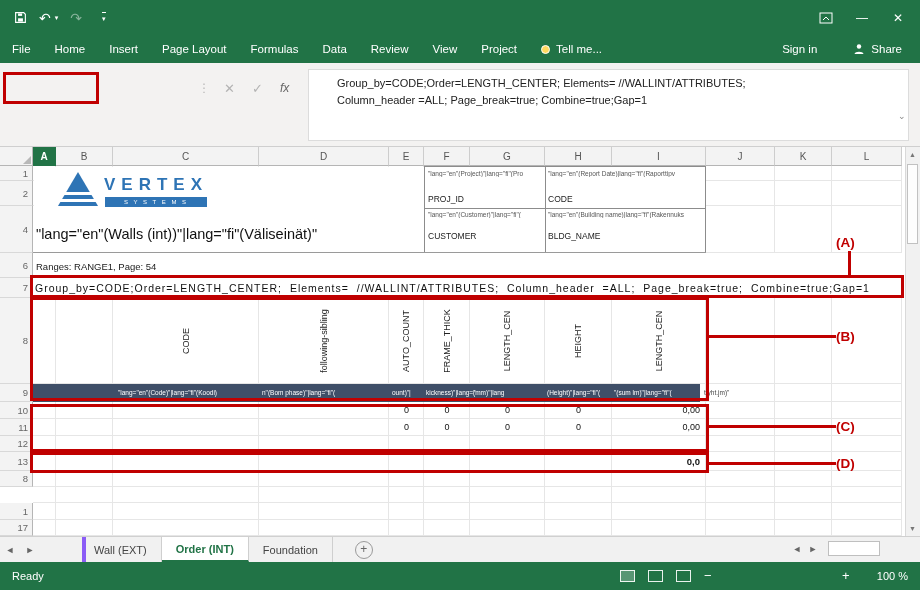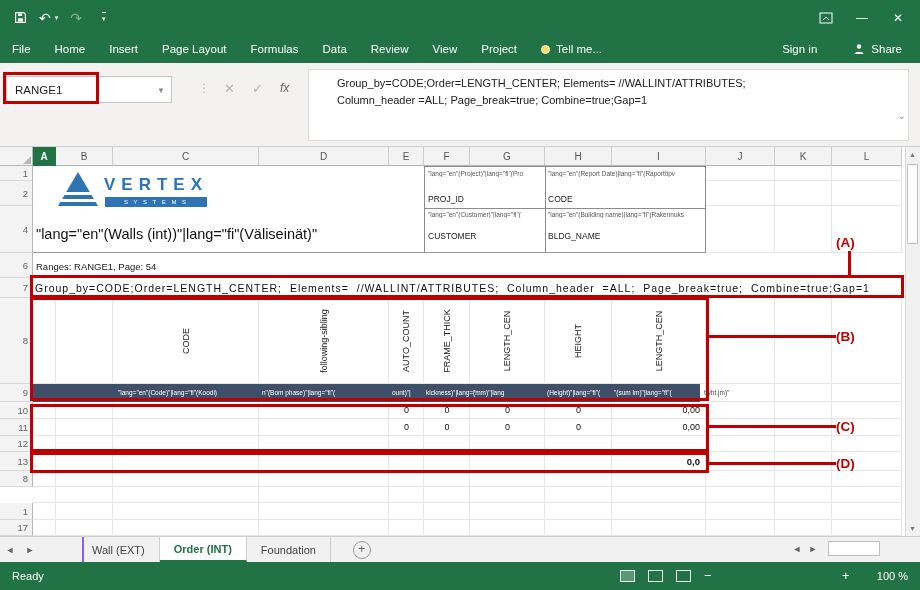--- a/index.html
+++ b/index.html
@@ -73,21 +73,21 @@
 
 .vscroll{position:absolute;left:905px;top:147px;width:15px;height:389px;background:#f1f1f1;border-left:1px solid #d9d9d9;}
 .vs-arrow{position:absolute;left:905px;width:15px;height:15px;font-size:7px;color:#777;display:flex;align-items:center;justify-content:center;}
 .vs-thumb{position:absolute;left:907px;top:164px;width:11px;height:80px;background:#fdfdfd;border:1px solid #c1c1c1;}
 
 
 .tabbar{position:absolute;left:0;top:536px;width:920px;height:26px;background:#f1f1f1;border-top:1px solid #d0d0d0;display:flex;align-items:stretch;}
 .tb-nav{width:20px;display:flex;align-items:center;justify-content:center;font-size:9px;color:#666;}
 .tabs-wrap{display:flex;margin-left:42px;}
 .sheettab{padding:0 14px;display:flex;align-items:center;font-size:11px;color:#444;border-right:1px solid #cfcfcf;white-space:nowrap;}
-.sheettab:first-child{border-left:2px solid #8b5cf6;padding-left:8px;}
+.sheettab:first-child{border-left:4px solid #8b5cf6;padding-left:8px;}
 .sheettab.active{background:#fff;color:#217346;font-weight:bold;border-bottom:2px solid #217346;}
 .newsheet{width:18px;height:18px;border:1px solid #9a9a9a;border-radius:50%;color:#666;font-size:12px;line-height:15px;text-align:center;align-self:center;margin-left:22px;}
 .hs-arrow{position:absolute;top:536px;width:16px;height:26px;display:flex;align-items:center;justify-content:center;font-size:9px;color:#666;}
 .hs-thumb{position:absolute;left:828px;top:541px;width:52px;height:15px;background:#fff;border:1px solid #bfbfbf;}
 
 
 .statusbar{position:absolute;left:0;top:562px;width:920px;height:28px;background:#217346;color:#fff;}
 .sb-ready{position:absolute;left:12px;top:8px;font-size:11px;}
 .sbicon{position:absolute;top:8px;width:15px;height:12px;border:1px solid rgba(255,255,255,.9);}
 .sbicon.act{background:rgba(255,255,255,.25);}
@@ -420,24 +420,20 @@
     <div class="sharebtn">
       <svg width="12" height="12" viewBox="0 0 12 12">
           <circle cx="6" cy="3.5" r="2.2" fill="#fff"></circle>
           <path d="M1.5 11c.5-3 8.5-3 9 0z" fill="#fff"></path>
         </svg>
       <span>Share</span>
     </div>
   </div>
 
   <div class="formulastrip">
-    <div class="namebox">
-      <span>RANGE1</span>
-      <span class="nb-arrow">▼</span>
-    </div>
     <div class="fb-sep">⋮</div>
     <div class="fb-x">✕</div>
     <div class="fb-check">✓</div>
     <div class="fb-fx">fx</div>
     <div class="formulabox">
       <div>Group_by=CODE;Order=LENGTH_CENTER; Elements= //WALLINT/ATTRIBUTES;</div>
       <div>Column_header =ALL; Page_break=true; Combine=true;Gap=1</div>
     </div>
     <div class="fb-collapse">⌄</div>
   </div>

